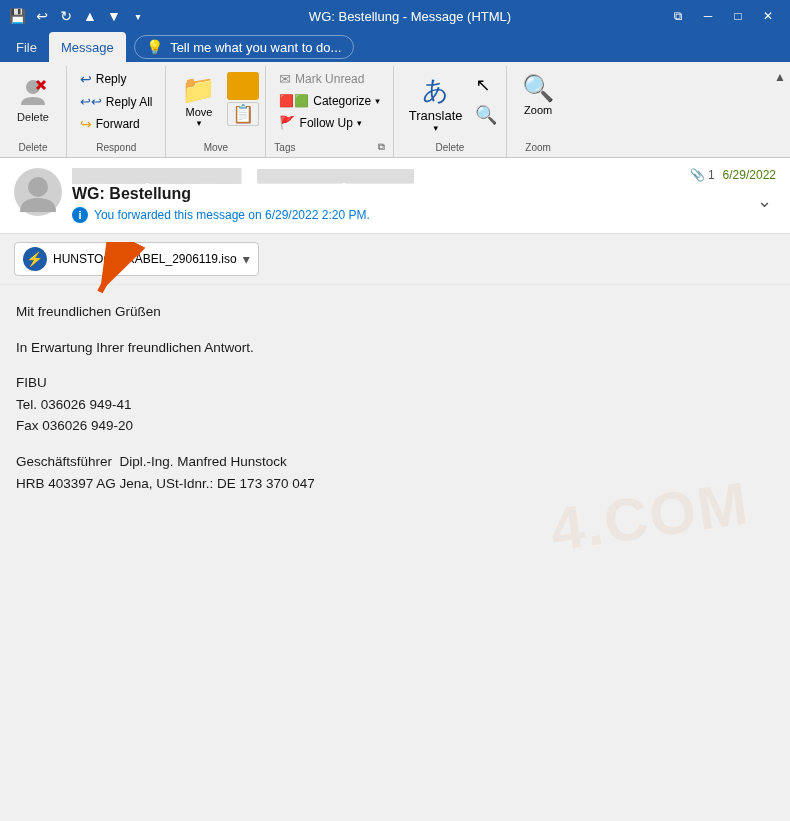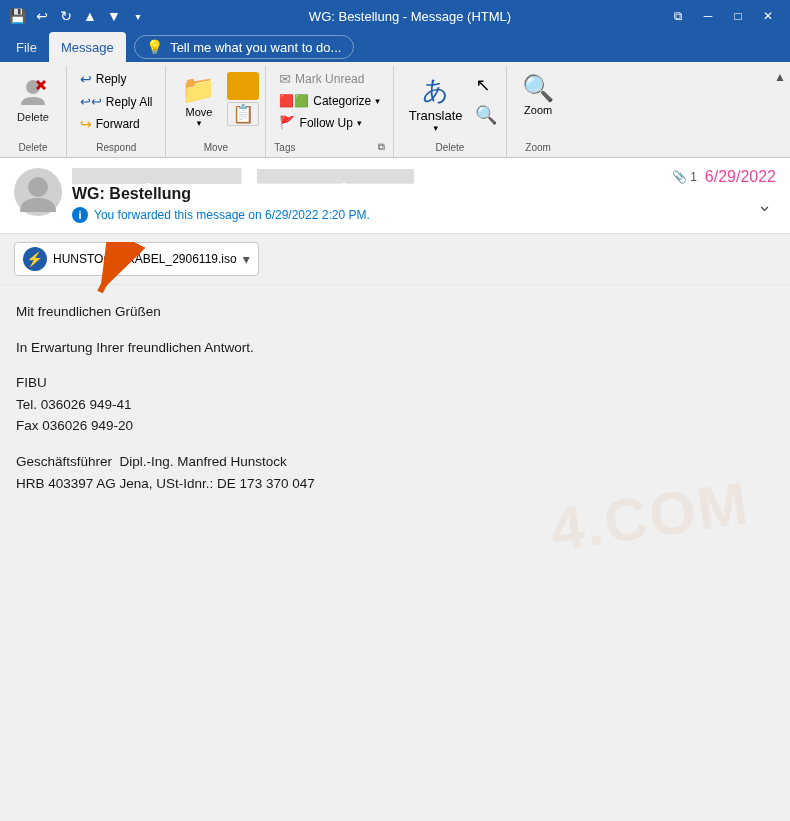--- a/index.html
+++ b/index.html
@@ -202,22 +202,22 @@
     }
     .forwarded-notice {
       display: flex;
       align-items: center;
       gap: 6px;
       margin-top: 4px;
       font-size: 12px;
       color: #0078d4;
     }
     .email-date {
-      font-size: 16px;
-      color: #ec4899;
+      font-size: 12px;
+      color: #4d7c0f;
       white-space: nowrap;
     }
     .attachment-count {
       font-size: 12px;
       color: #555;
       display: flex;
       align-items: center;
       gap: 3px;
     }
     .header-right {

